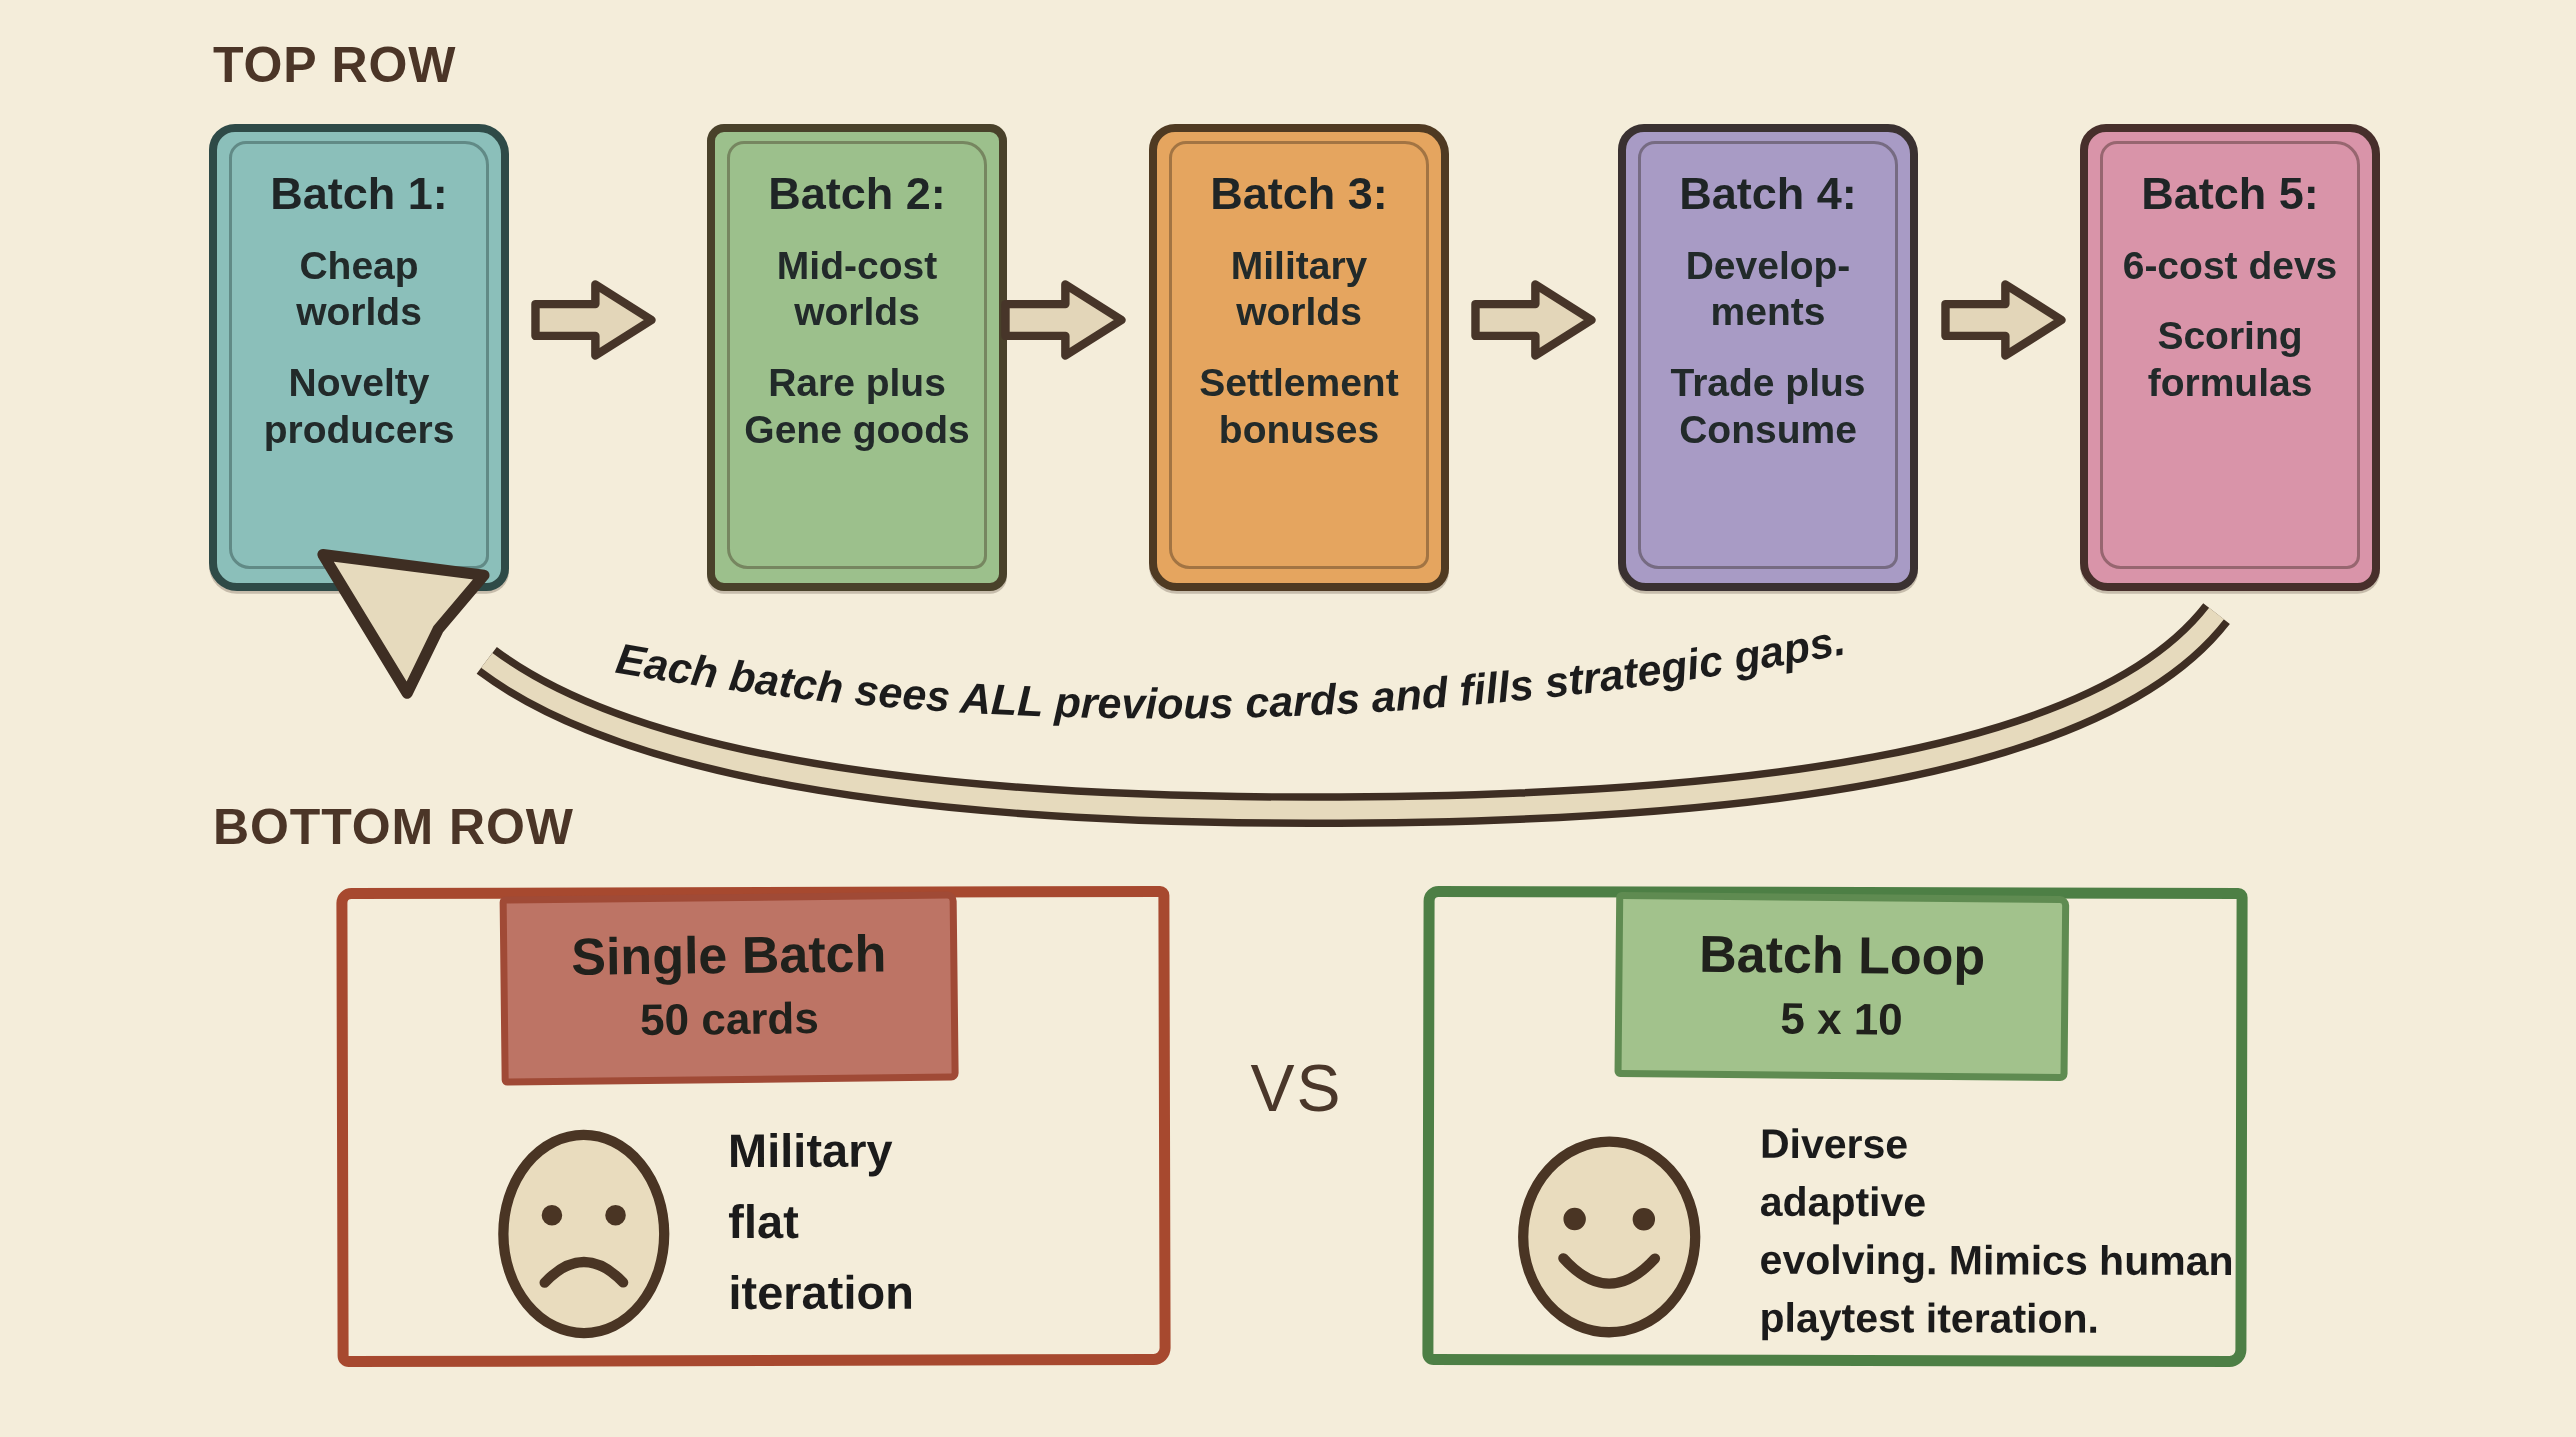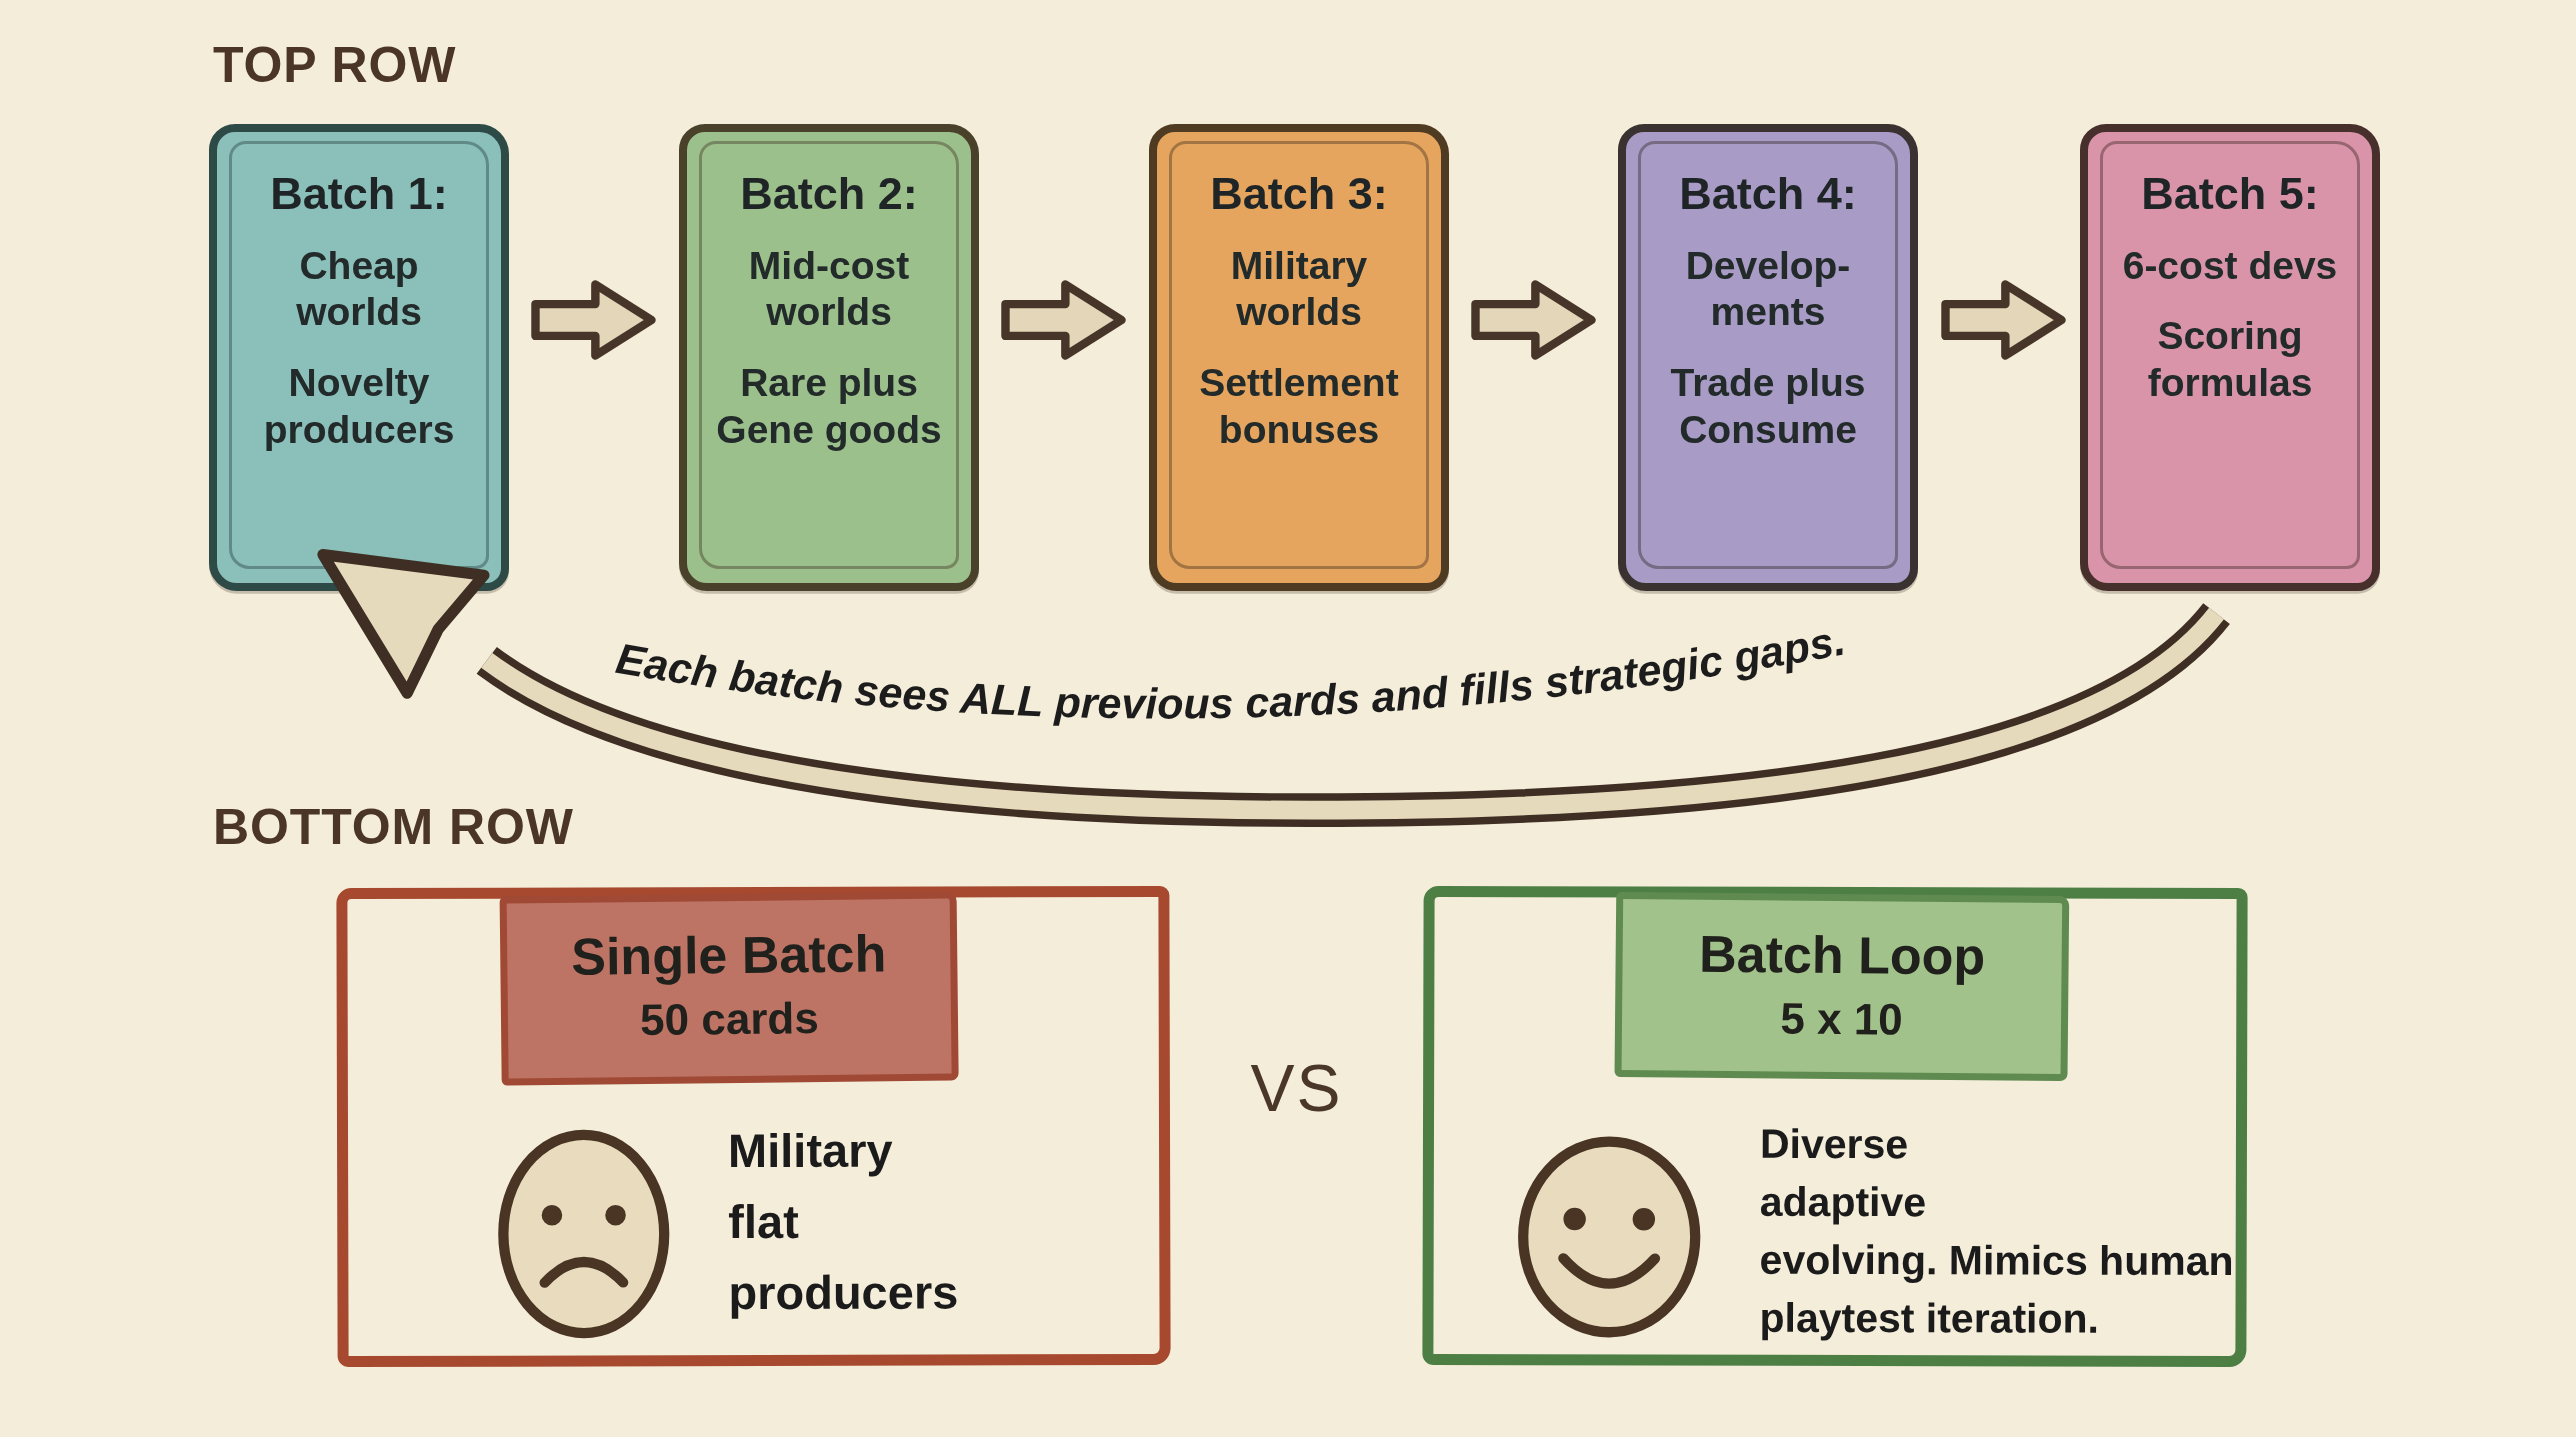--- a/index.html
+++ b/index.html
@@ -33,21 +33,21 @@
     border-radius:17px 24px 13px 20.6px;pointer-events:none;
   }
   .card .card-title{
     margin:0 0 22.5px;font-size:45px;font-weight:bold;color:#1f2526;
     position:relative;
   }
   .card p{
     margin:0 auto 24px;font-size:39px;line-height:1.2;font-weight:bold;
     color:#222a2a;max-width:234px;position:relative;
   }
-  .c1{left:209px;} .c2{left:679px;} .c3{left:1149px;} .c4{left:1618px;} .c5{left:2080px;}
+  .c1{left:209px;} .c2{left:707px;border-radius:17px;} .c3{left:1149px;} .c4{left:1618px;} .c5{left:2080px;}
 
   
   .flow-arrow{position:absolute;top:273px;width:131px;height:94px;}
   .fa1{left:528px;} .fa2{left:998px;} .fa3{left:1468px;} .fa4{left:1938px;}
   .flow-arrow polygon{
     fill:var(--afill);stroke:var(--astroke);stroke-width:9;stroke-linejoin:round;
   }
 
   
   .loop{position:absolute;left:0;top:487px;width:2576px;height:431px;}
@@ -180,21 +180,21 @@
       <svg viewBox="0 0 200 240" width="187" height="225">
         <ellipse cx="100" cy="120" rx="86" ry="106"></ellipse>
         <circle cx="66" cy="100" r="11"></circle>
         <circle cx="134" cy="100" r="11"></circle>
         <path class="mouth" d="M 58 172 Q 100 128 142 172"></path>
       </svg>
     </span>
     <div class="lines">
       <div>Military</div>
       <div>flat</div>
-      <div>producers</div>
+      <div>iteration</div>
     </div>
   </div>
 
   <div class="vs">VS</div>
 
   <div class="box" id="right-box" style="--bborder:#4d7f45;--hborder:#5f8b51;--hfill:#a2c28c">
     <div class="box-header">
       <div class="t1">Batch Loop</div>
       <div class="t2">5 x 10</div>
     </div>

